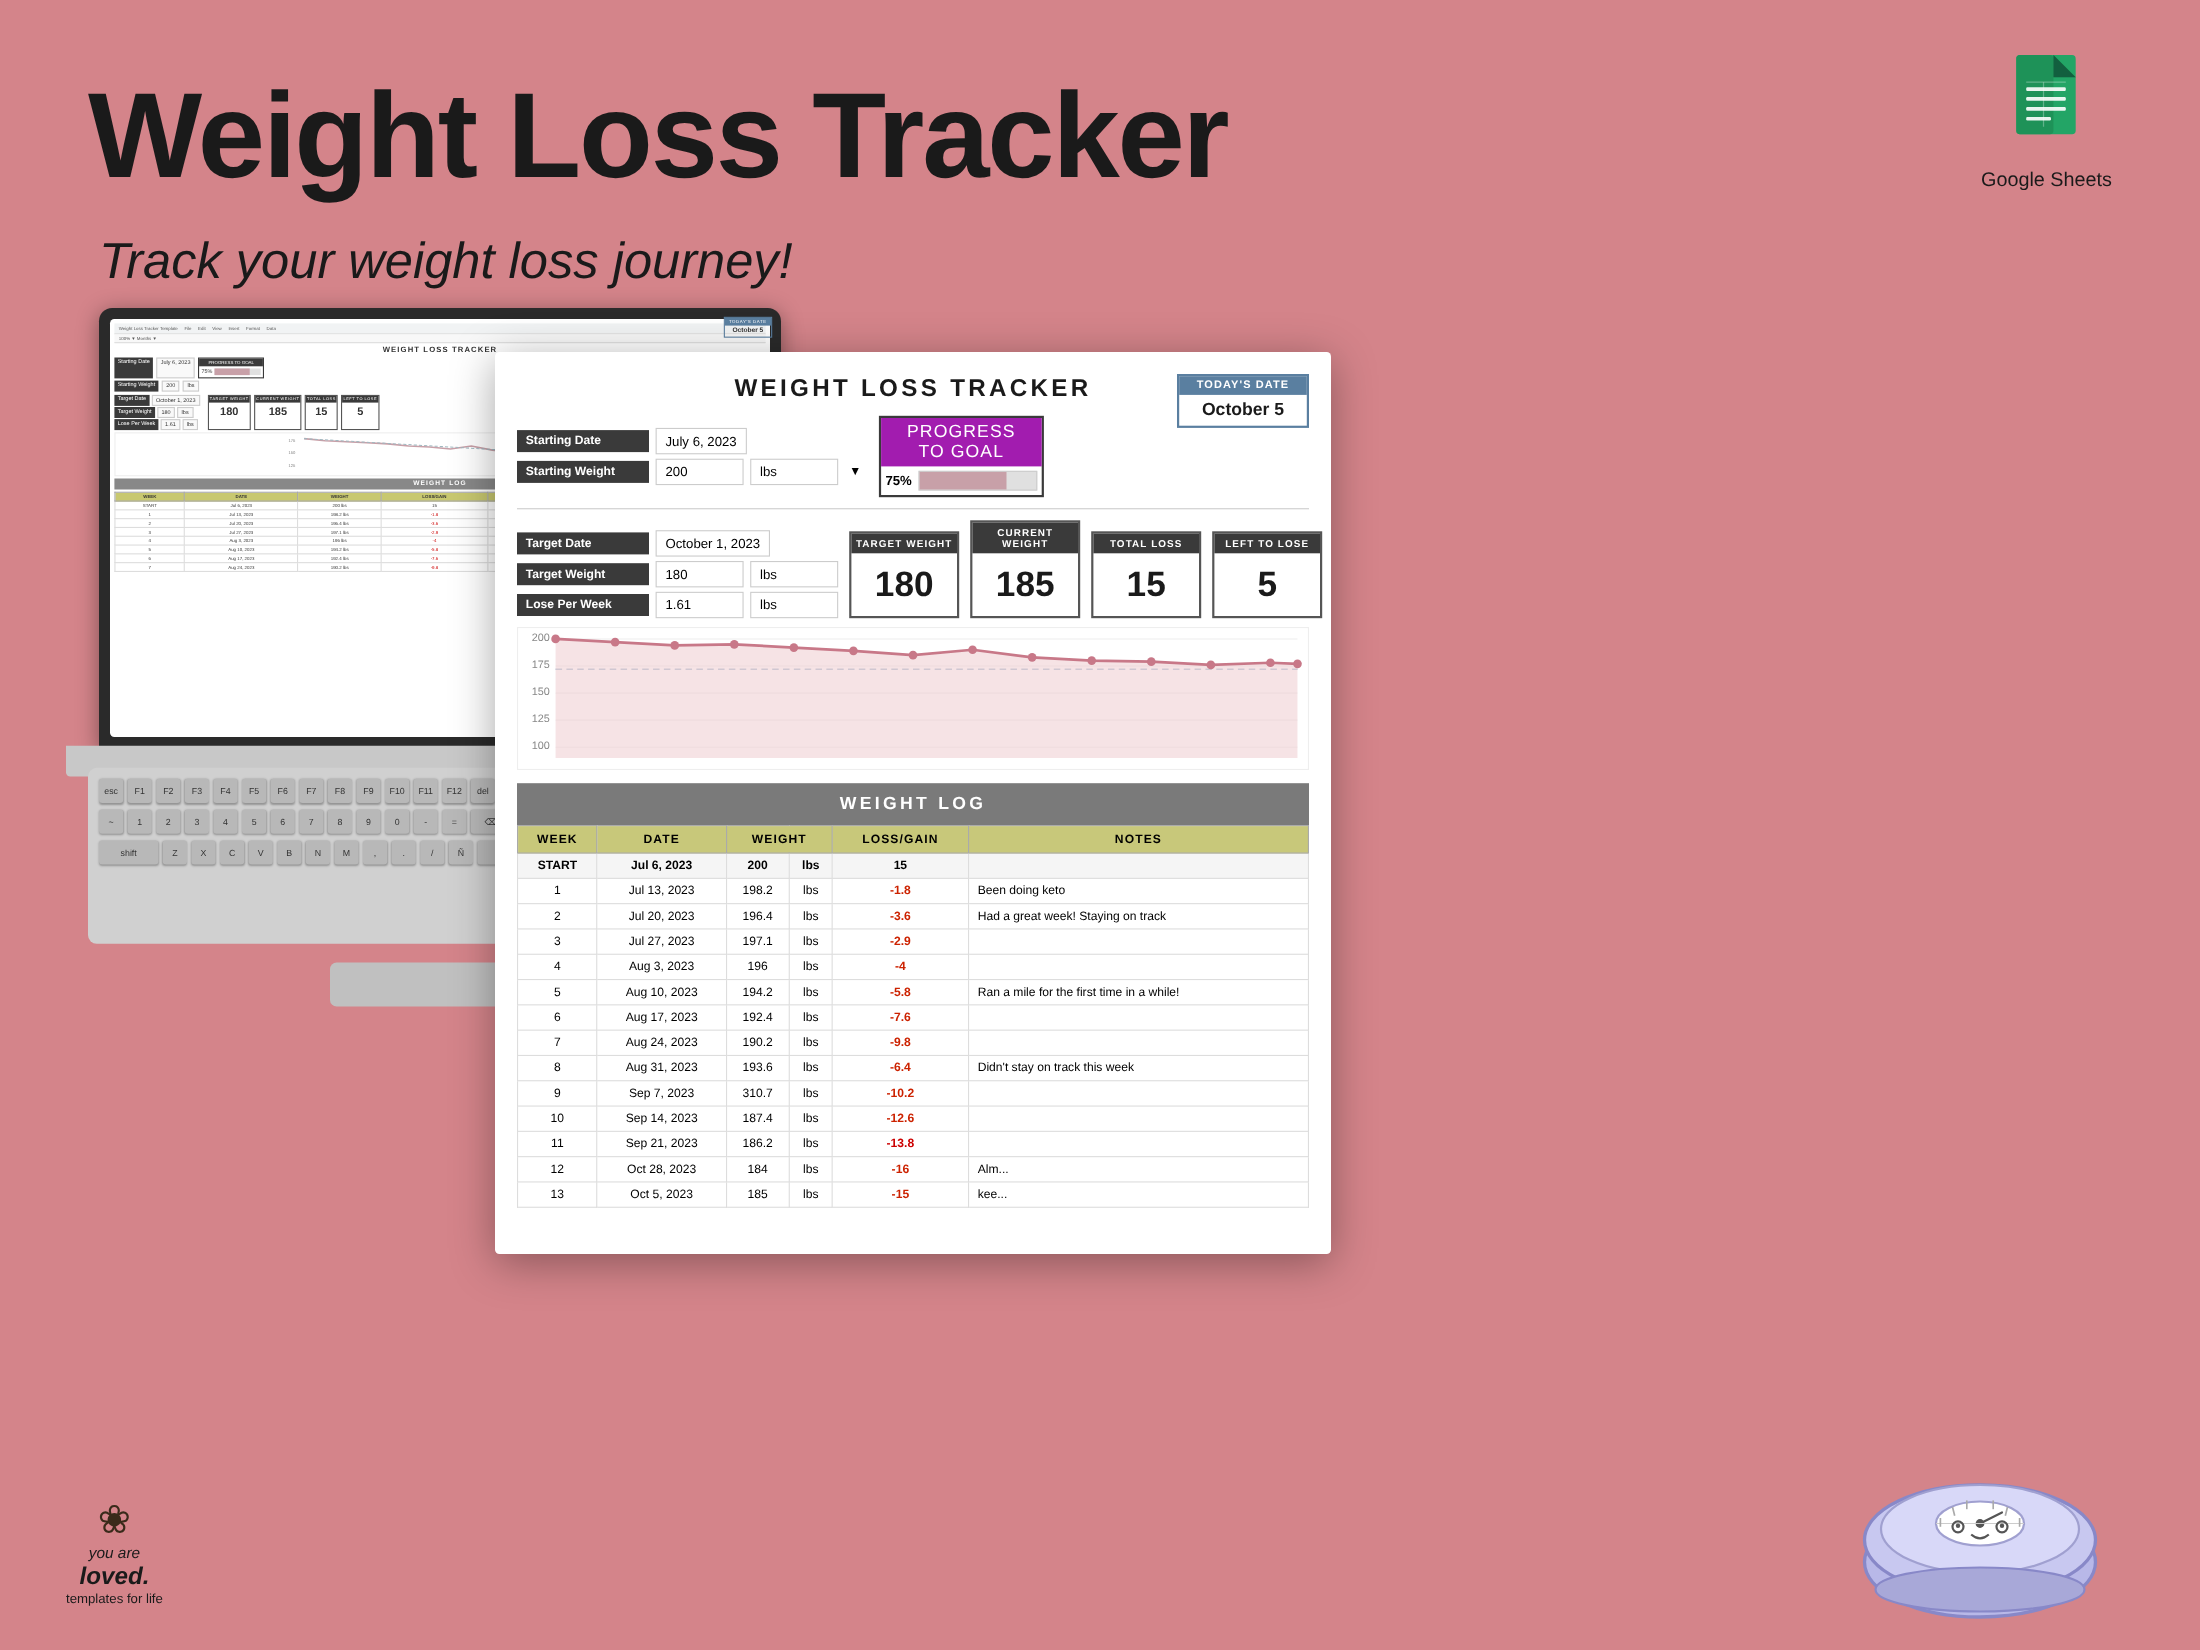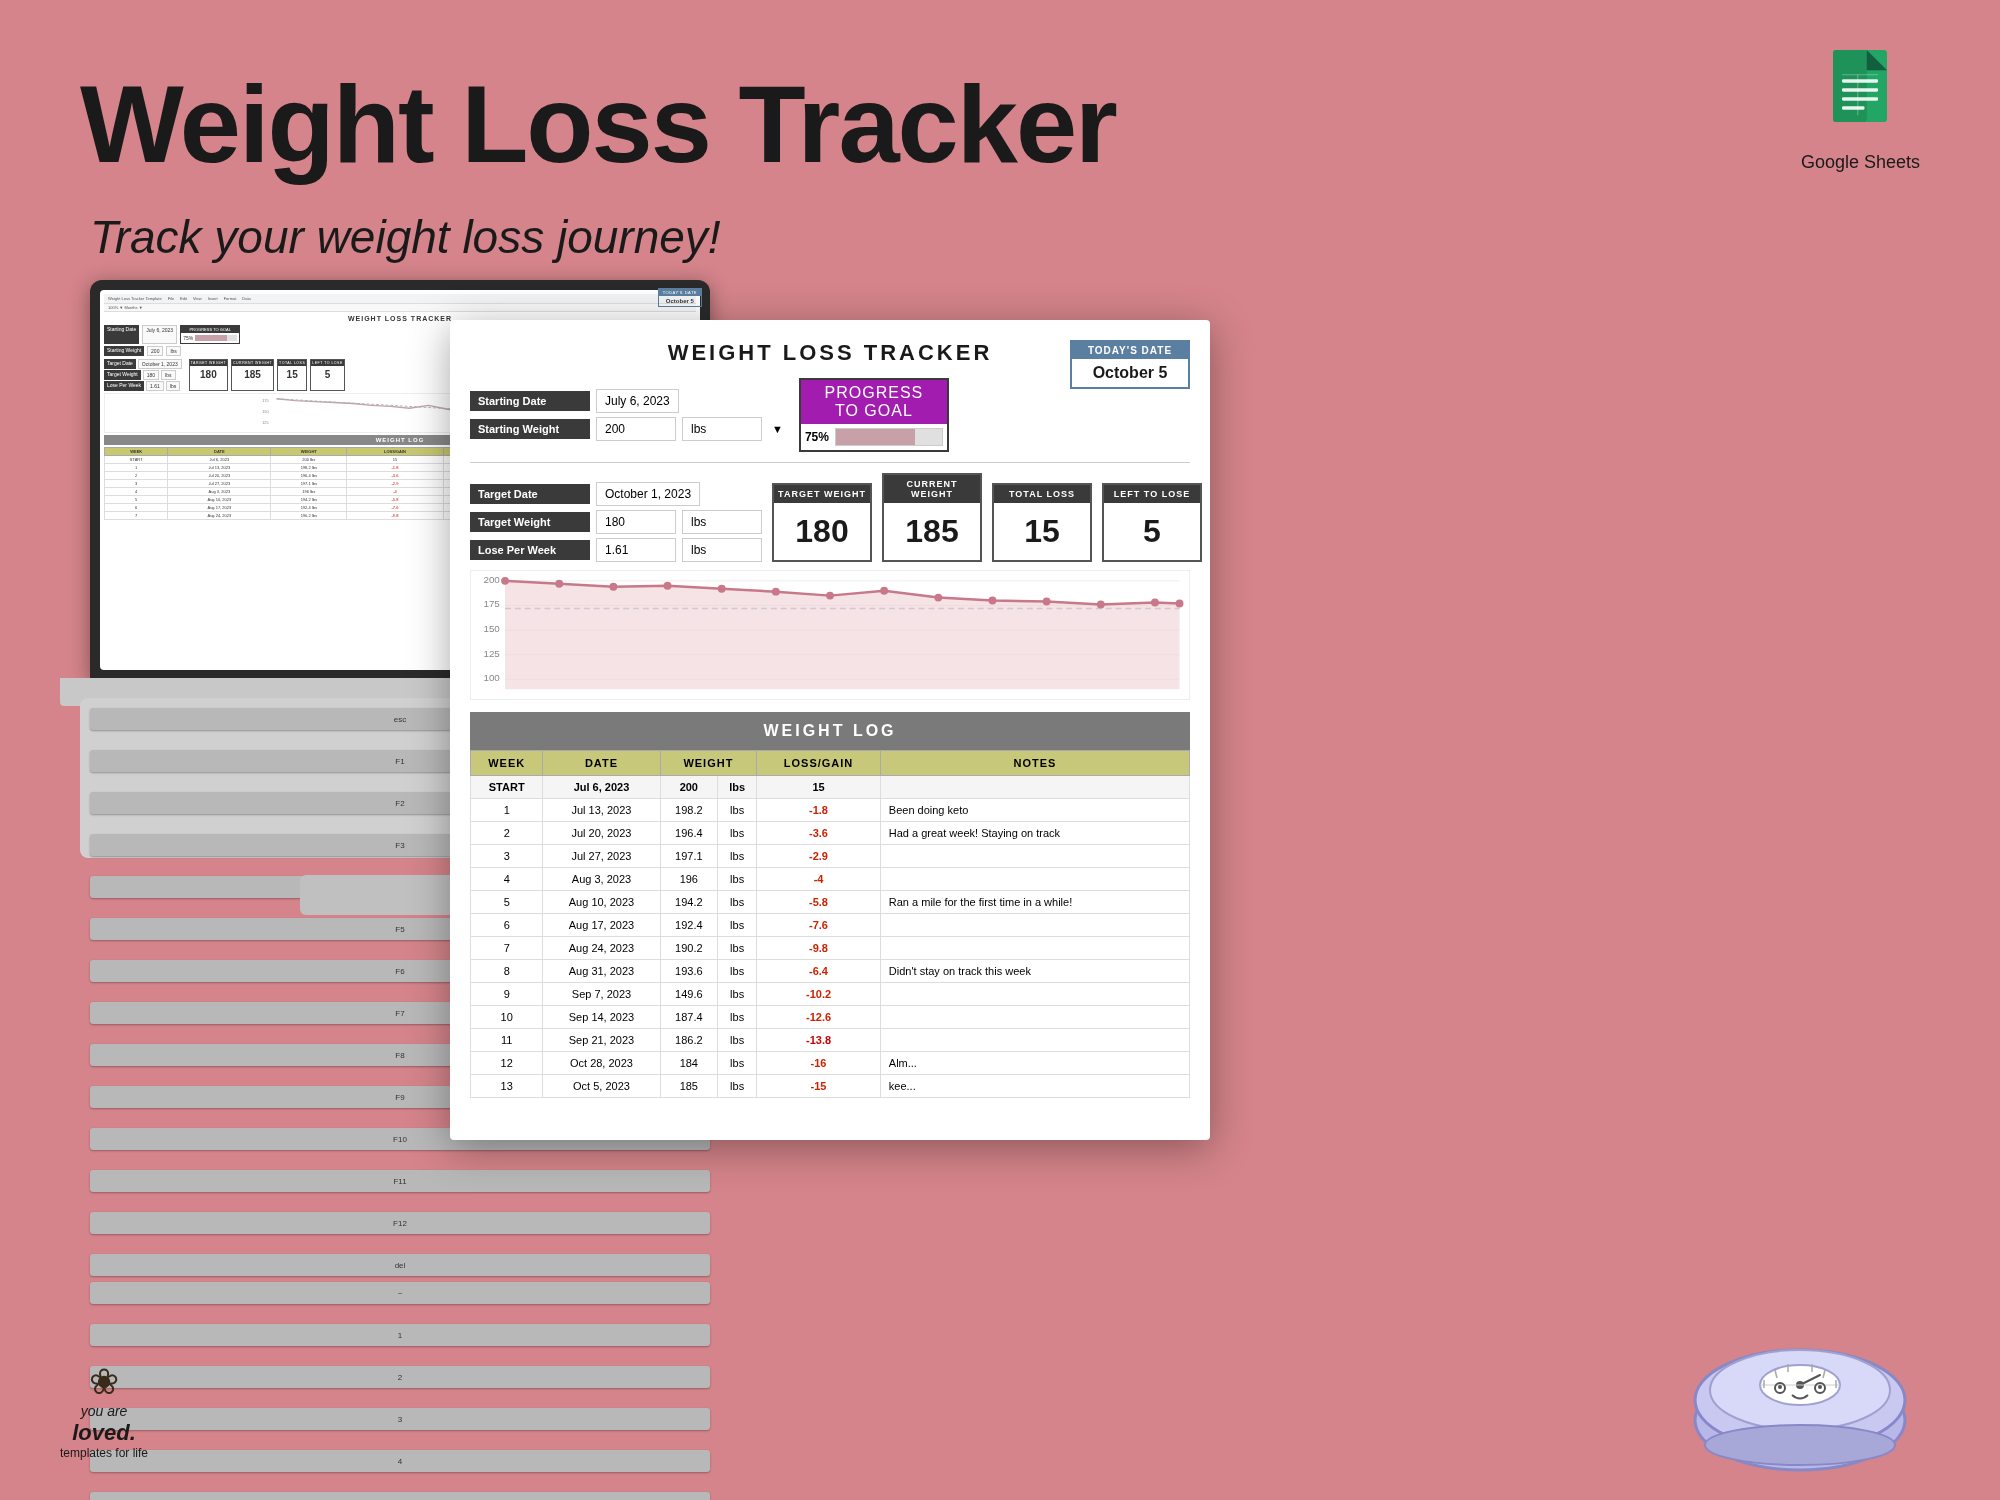--- a/index.html
+++ b/index.html
@@ -94,23 +94,22 @@
       border-radius: 8px;
       padding: 10px;
     }
     .keyboard-rows {
       display: flex;
       flex-direction: column;
       gap: 6px;
     }
     .keyboard-row {
       display: flex;
-      gap: 20px;
+      gap: 4px;
       justify-content: flex-start;
-      flex-direction: column;
     }
     .key {
       background: #b8b8b8;
       border-radius: 3px;
       height: 22px;
       min-width: 22px;
       padding: 0 4px;
       font-size: 8px;
       display: flex;
       align-items: center;
@@ -896,21 +895,21 @@
         <td>8</td>
         <td>Aug 31, 2023</td>
         <td>193.6</td>
         <td>lbs</td>
         <td class="loss-red">-6.4</td>
         <td class="notes-cell">Didn't stay on track this week</td>
       </tr>
       <tr>
         <td>9</td>
         <td>Sep 7, 2023</td>
-        <td>149.6</td>
+        <td>310.7</td>
         <td>lbs</td>
         <td class="loss-red">-10.2</td>
         <td class="notes-cell"></td>
       </tr>
       <tr>
         <td>10</td>
         <td>Sep 14, 2023</td>
         <td>187.4</td>
         <td>lbs</td>
         <td class="loss-red">-12.6</td>

